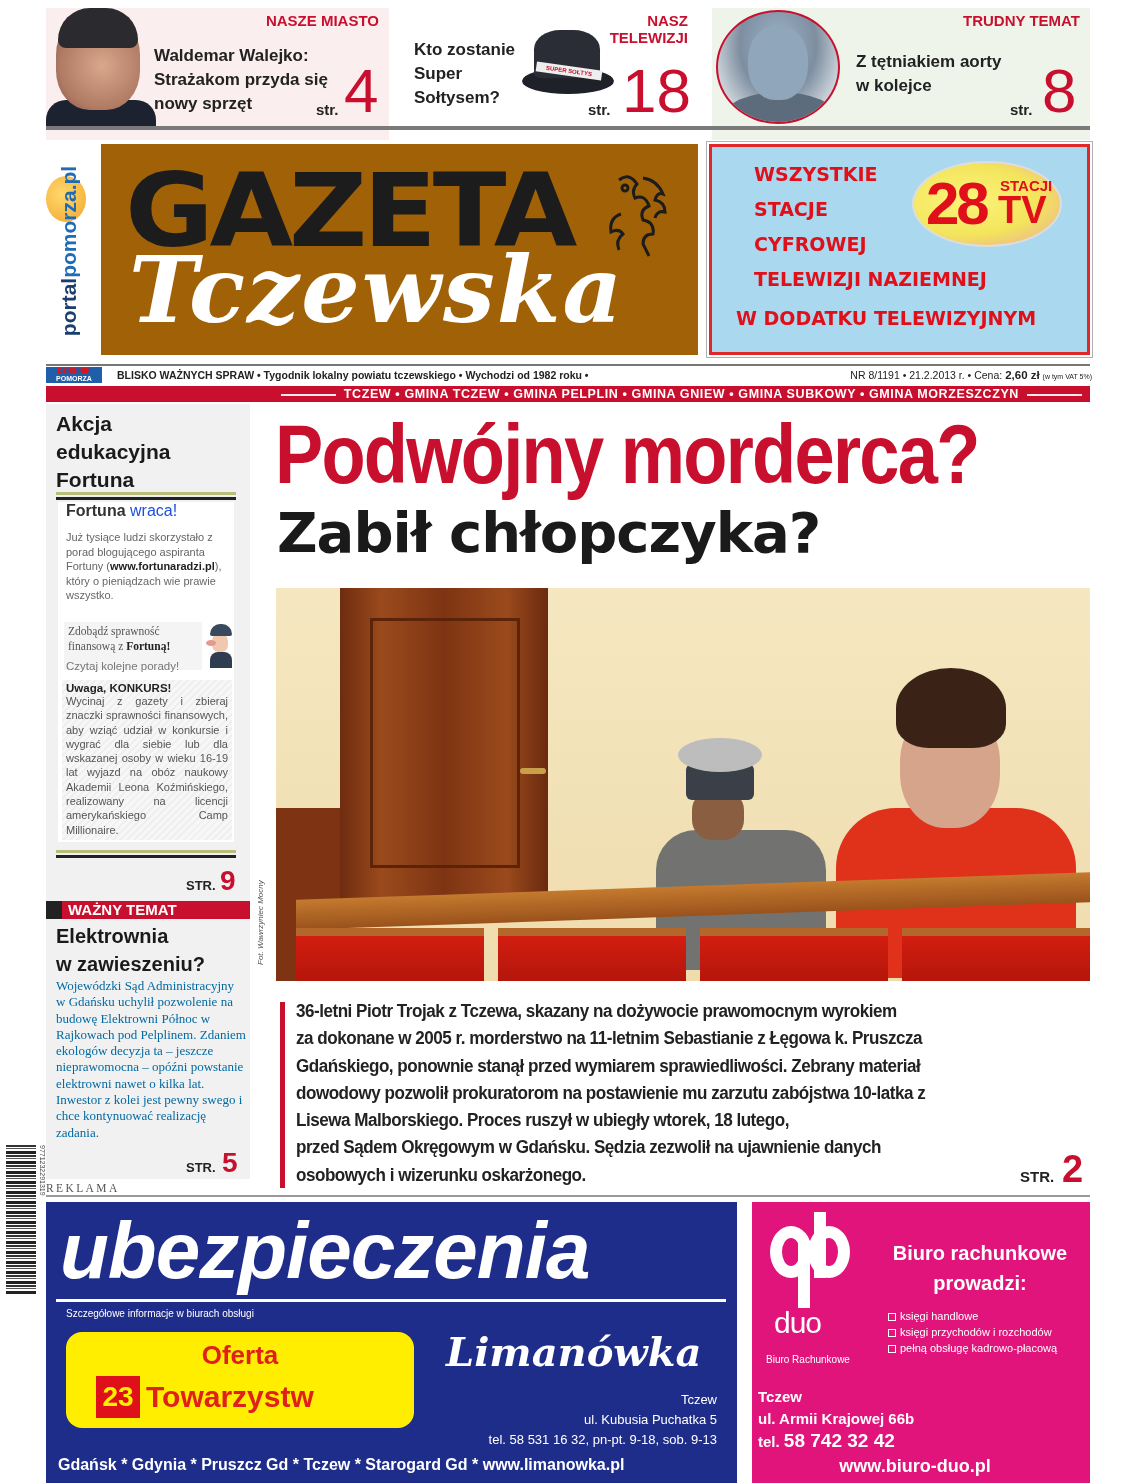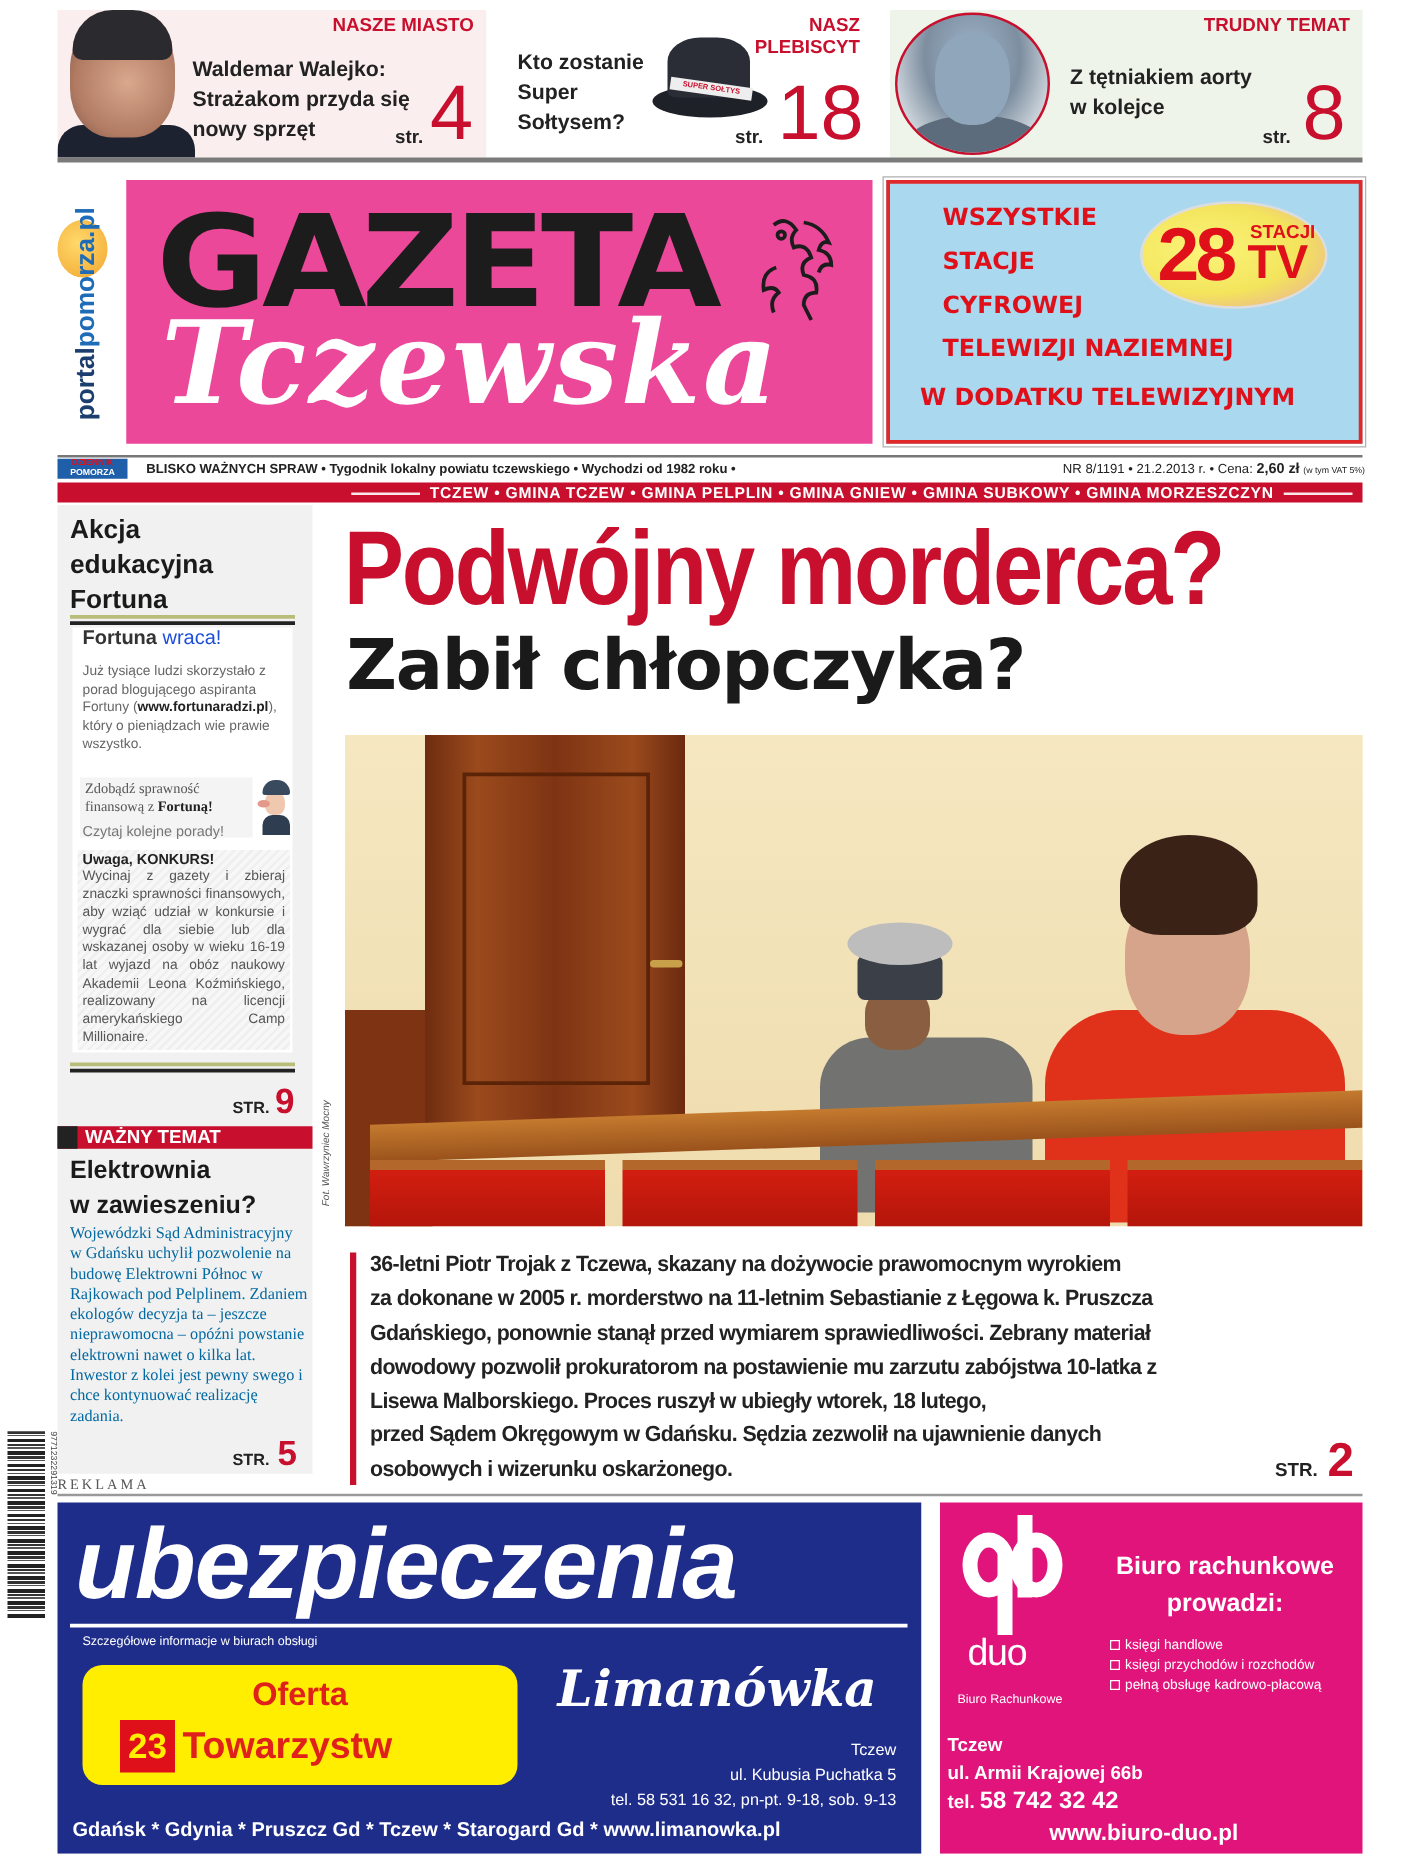--- a/index.html
+++ b/index.html
@@ -1,20 +1,20 @@
 <!DOCTYPE html>
 <html><head>
 <meta charset="utf-8">
 <style>
   * { box-sizing: border-box; margin: 0; padding: 0; }
   html, body { width: 1140px; height: 1483px; background: #ffffff; overflow: hidden; }
   body { position: relative; font-family: "Liberation Sans", "DejaVu Sans", sans-serif; color: #1a1a1a; }
 
   
-  .teaser { position: absolute; top: 8px; height: 118px; overflow: hidden; }
+  .teaser { position: absolute; top: 8px; height: 132px; overflow: hidden; }
   .teaser .kicker { position: absolute; right: 10px; top: 4px; color: #c8102e; font-weight: bold; font-size: 15px; text-align: right; line-height: 17px; }
   .teaser .txt { position: absolute; font-weight: bold; font-size: 17px; line-height: 24px; color: #222; }
   .teaser .str { position: absolute; font-weight: bold; font-size: 15px; color: #222; }
   .teaser .num { position: absolute; color: #c8102e; font-size: 62px; line-height: 62px; font-family: "Liberation Sans Narrow", "Liberation Sans", sans-serif; }
   .t1 { left: 46px; width: 343px; background: #fbeeee; }
   .t2 { left: 404px; width: 292px; background: #ffffff; }
   .t3 { left: 712px; width: 378px; background: #eef4ea; }
   .teaser-rule { position: absolute; top: 126px; left: 46px; width: 1044px; height: 4px; background: #7a7a7a; }
 
   .portrait { position: absolute; left: 0; top: 0; width: 110px; height: 118px; }
@@ -31,21 +31,21 @@
   .oval-photo .back { position: absolute; left: 30px; top: 14px; width: 60px; height: 74px; border-radius: 45%; background: #90a6bb; }
   .oval-photo .sh { position: absolute; left: 6px; top: 80px; width: 112px; height: 50px; border-radius: 50% 50% 0 0; background: #5d6c7c; }
 
   
   .portal-logo { position: absolute; left: 44px; top: 146px; width: 50px; height: 210px; }
   .portal-logo .vtext { position: absolute; left: 50%; top: 50%; transform: translate(-50%,-50%) rotate(-90deg); white-space: nowrap; font-weight: bold; font-size: 21px; }
   .portal-logo .vtext .p1 { color: #1b3e6e; }
   .portal-logo .vtext .p2 { color: #1e6bb8; }
   .portal-logo .sun { position: absolute; left: 2px; top: 30px; width: 40px; height: 46px; border-radius: 50%; background: radial-gradient(circle at 40% 40%, #ffd96a, #f2a531); }
 
-  .masthead { position: absolute; left: 101px; top: 144px; width: 597px; height: 211px; background: #ec4899; overflow: hidden; }
+  .masthead { position: absolute; left: 101px; top: 144px; width: 597px; height: 211px; background: #a16207; overflow: hidden; }
   .masthead .gazeta { position: absolute; left: 24px; top: 12px; font-family: "DejaVu Sans", sans-serif; font-weight: bold; font-size: 102px; letter-spacing: -4px; color: #1c1c1c; line-height: 110px; transform: scaleX(1.06); transform-origin: left; }
   .masthead .tczewska { position: absolute; left: 28px; top: 86px; font-family: "DejaVu Serif", serif; font-weight: bold; font-style: italic; font-size: 92px; color: #ffffff; line-height: 120px; letter-spacing: 2px; }
   .griffin { position: absolute; left: 498px; top: 26px; width: 76px; height: 92px; }
 
   .tv-box { position: absolute; left: 709px; top: 144px; width: 381px; height: 211px; border: 3px solid #e0282a; background: #a9d8ef; outline: 1px solid #b0b0b0; outline-offset: 2px; }
   .tv-box .lines { position: absolute; left: 18px; top: 10px; color: #e0101a; font-family: "DejaVu Sans", sans-serif; font-weight: bold; font-size: 19px; line-height: 35px; margin-left: 24px; }
   .tv-box .bottom { position: absolute; left: 24px; top: 160px; color: #e0101a; font-family: "DejaVu Sans", sans-serif; font-weight: bold; font-size: 19px; }
   .tv-oval { position: absolute; left: 200px; top: 14px; width: 150px; height: 86px; border-radius: 50%; background: radial-gradient(ellipse at 35% 45%, #fbf57a 0%, #f3e45c 55%, #e9a7a0 100%); border: 2px solid #ddd; }
   .tv-oval .n28 { position: absolute; left: 12px; top: 6px; color: #e0101a; font-weight: bold; font-size: 60px; line-height: 70px; letter-spacing: -3px; font-family: "Liberation Sans Narrow", "Liberation Sans", sans-serif; }
   .tv-oval .stacji { position: absolute; left: 86px; top: 14px; color: #e0101a; font-weight: bold; font-size: 15px; }
@@ -173,21 +173,21 @@
     <div>Strażakom przyda się</div>
     <div>nowy sprzęt</div>
   </div>
   <div class="str" style="left:270px; top:93px;">str.</div>
   <div class="num" style="left:298px; top:52px;">4</div>
 </div>
 
 <div class="teaser t2">
   <div class="kicker" style="right:8px;">
     <div>NASZ</div>
-    <div>PLEBISCYT</div>
+    <div>TELEWIZJI</div>
   </div>
   <div class="txt" style="left:10px; top:30px;">
     <div>Kto zostanie</div>
     <div>Super</div>
     <div>Sołtysem?</div>
   </div>
   <div class="hat">
     <div class="brim"></div>
       <div class="crown"></div>
     <div class="band">SUPER SOŁTYS</div>

